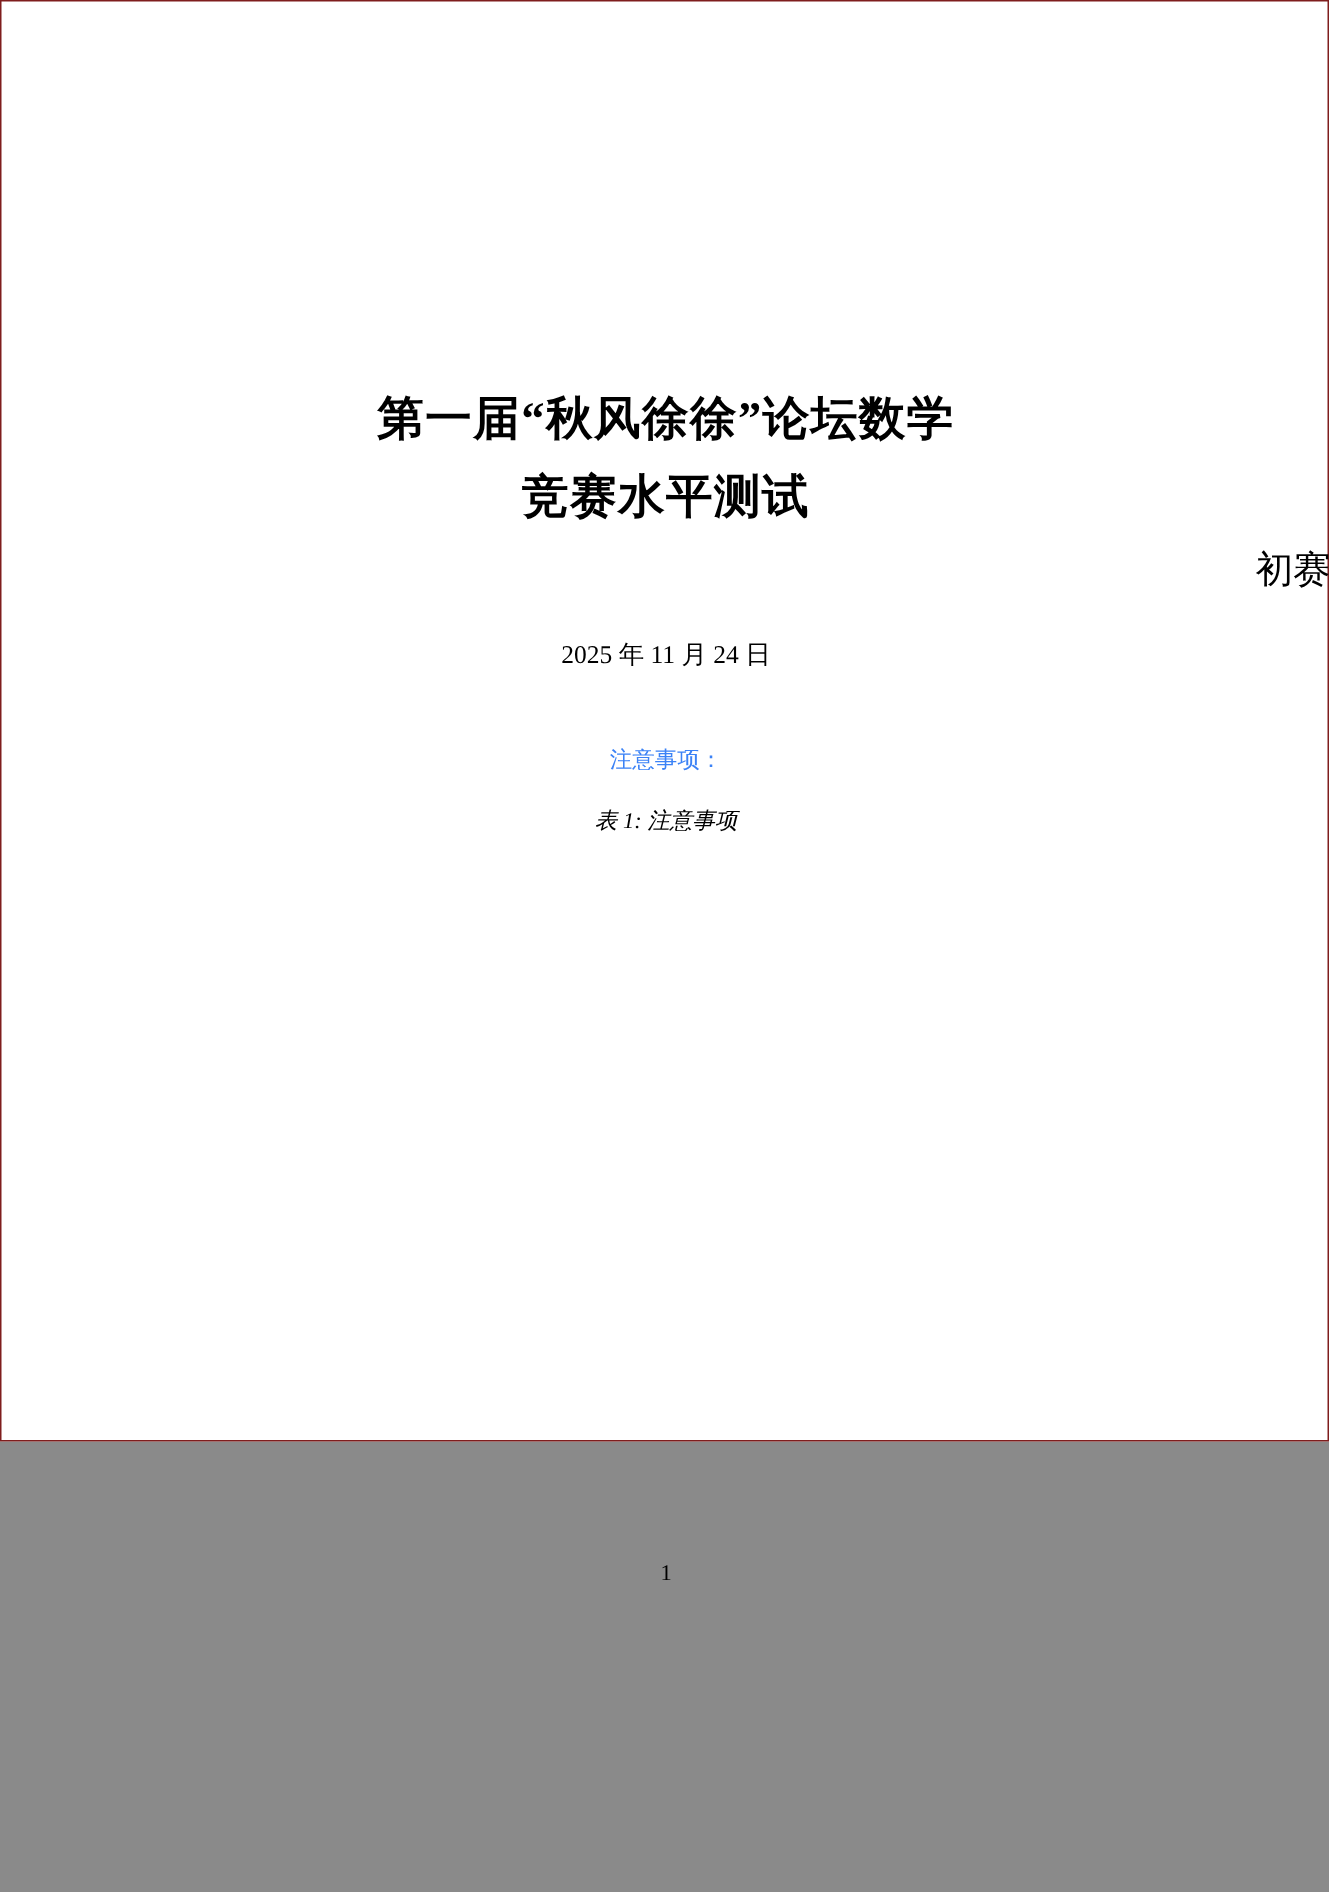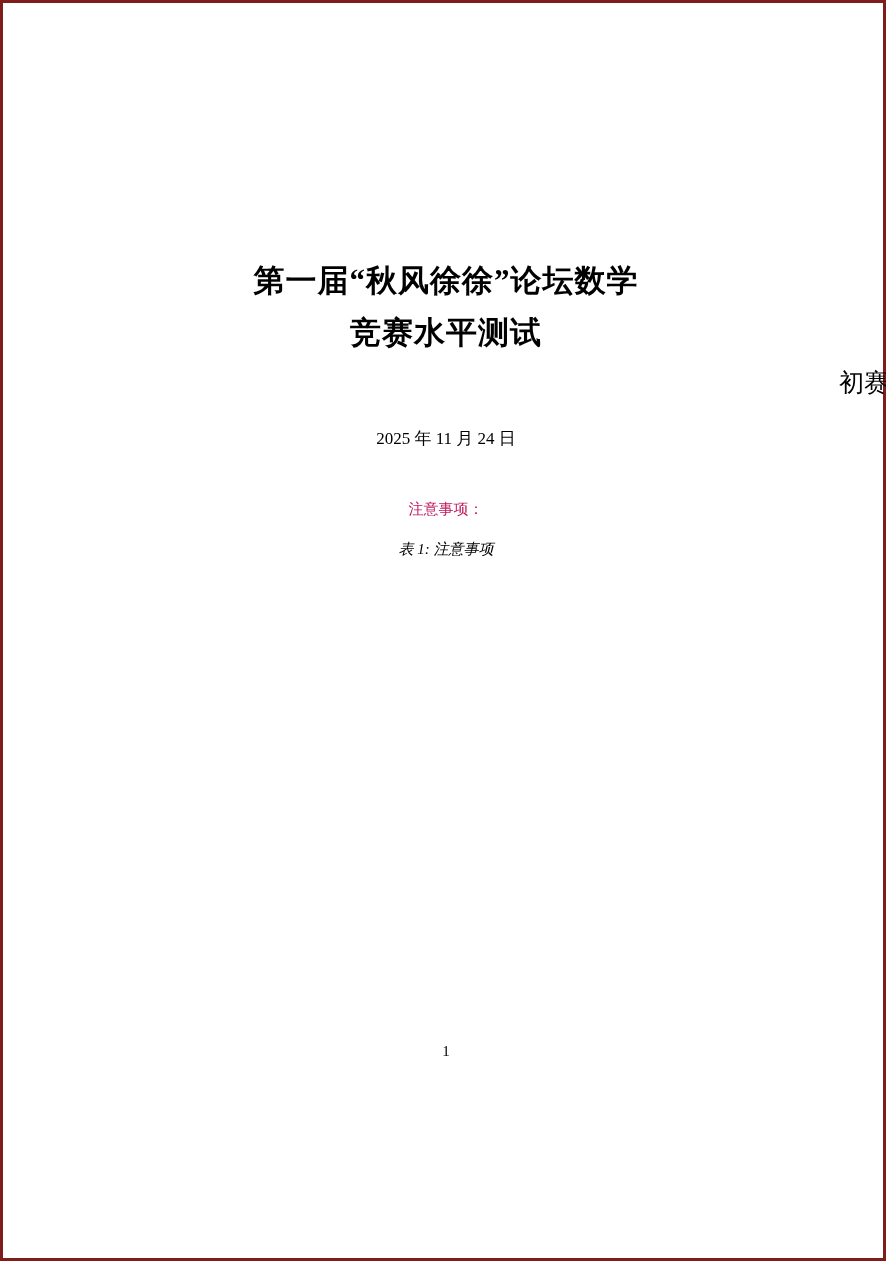--- a/index.html
+++ b/index.html
@@ -9,24 +9,24 @@
   }
   body {
     width: 886px;
     height: 1261px;
     overflow: hidden;
     font-family: "Liberation Serif", serif;
   }
   .page {
     position: relative;
     width: 886px;
-    height: 1261px;
+    height: 961px;
     background: #ffffff;
     box-sizing: border-box;
-    border: 3px solid #7f1d1d;
+    border: 1px solid #7f1d1d;
   }
   .doc-body {
     position: absolute;
     left: 0;
     top: 0;
     width: 886px;
   }
   .title-block {
     margin-top: 252px;
     text-align: center;
@@ -60,21 +60,21 @@
     color: #000000;
     text-align: center;
     margin-top: 24px;
   }
   .notice-wrap {
     margin-top: 48px;
     text-align: center;
   }
   .notice-heading {
     font-size: 15px;
-    color: #be185d;
+    color: #3b82f6;
     line-height: 22px;
   }
   .notice-table {
     margin: 14px auto 0 auto;
     width: 490px;
     border-left: 1px solid #000000;
     border-right: 1px solid #000000;
     box-sizing: border-box;
     padding: 9px 6px 9px 6px;
   }

